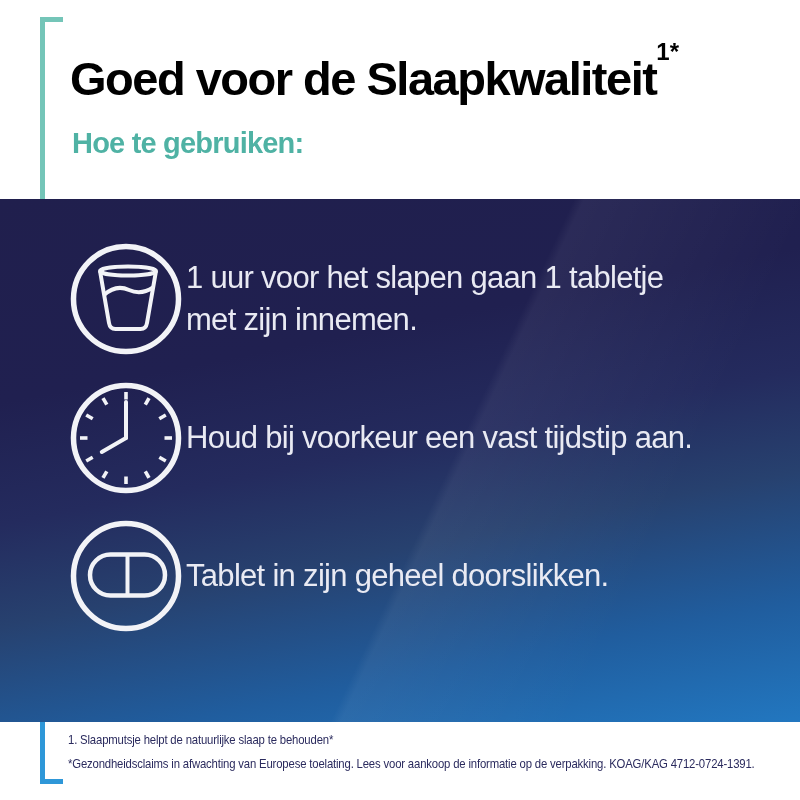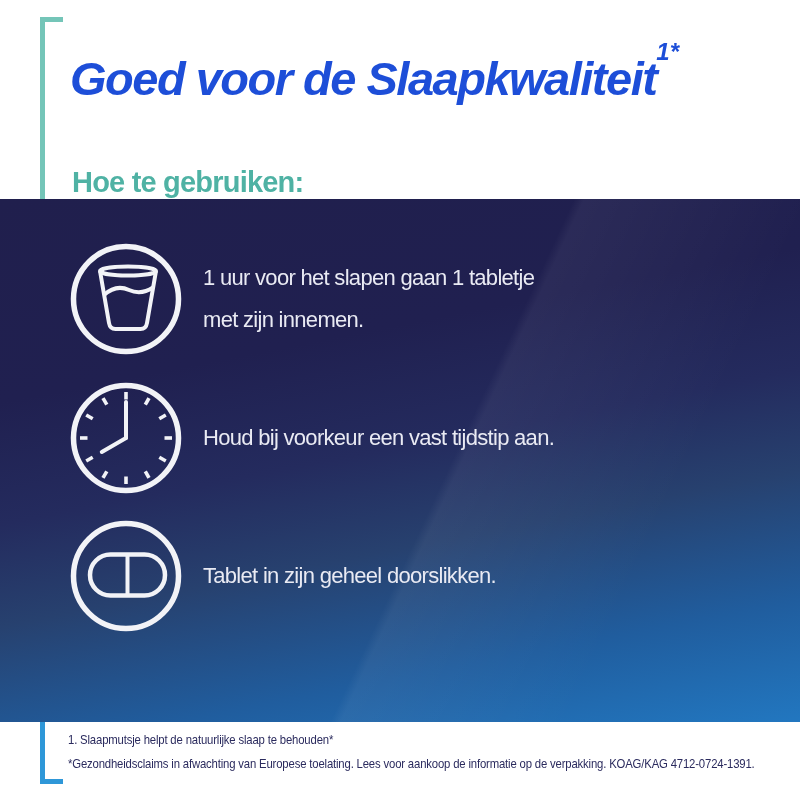--- a/index.html
+++ b/index.html
@@ -10,38 +10,38 @@
   
   .bracket-top-h { position:absolute; left:40px; top:17px; width:23px; height:5px; background:#74c5b8; }
   .bracket-top-v { position:absolute; left:40px; top:17px; width:5px; height:182px; background:#74c5b8; }
   .bracket-mid-v { position:absolute; left:40px; top:199px; width:5px; height:523px;
                    background:linear-gradient(180deg,#191839 0%,#1c2150 35%,#1d3a74 60%,#2c7ec4 85%,#35a0e0 100%); }
   .bracket-bot-v { position:absolute; left:40px; top:722px; width:5px; height:62px; background:#2e97d8; }
   .bracket-bot-h { position:absolute; left:40px; top:779px; width:23px; height:5px; background:#2e97d8; }
 
   
   .title { position:absolute; left:70px; top:55px; font-size:47px; font-weight:700;
-           color:#1d4ed8; letter-spacing:-1.5px; line-height:1; white-space:nowrap;font-style:italic; }
+           color:#000000; letter-spacing:-1.5px; line-height:1; white-space:nowrap; }
   .title sup { font-size:24px; position:relative; top:-18px; letter-spacing:0; }
   .subtitle { position:absolute; left:72px; top:127px; font-size:29px; font-weight:700;
-              color:#4fb2a4; letter-spacing:-0.8px; white-space:nowrap;margin-top:39px; }
+              color:#4fb2a4; letter-spacing:-0.8px; white-space:nowrap; }
 
   
   .panel { position:absolute; left:0; top:199px; width:800px; height:523px;
            background:linear-gradient(169deg,#201f4d 0%,#202050 30%,#242b5e 48%,#27416f 63%,#205d9e 82%,#2277c0 100%); }
   .panel::after { content:""; position:absolute; inset:0;
            background:linear-gradient(115deg, rgba(255,255,255,0) 55%, rgba(255,255,255,0.05) 56%, rgba(255,255,255,0) 78%); }
 
   .instr-row { position:absolute; left:70px; display:flex; align-items:center; z-index:2; }
   .row-0 { top:44px; }
   .row-1 { top:183px; }
   .row-2 { top:321px; }
   .icon-wrap { width:112px; height:112px; flex:0 0 auto; }
   .icon-wrap svg { width:112px; height:112px; display:block; }
-  .row-text { margin-left:21px; color:#e9eaf3; font-size:22px; line-height:42px;
+  .row-text { margin-left:4px; color:#e9eaf3; font-size:31px; line-height:42px;
               letter-spacing:-0.7px; white-space:nowrap; font-weight:400; }
 
   
   .footnotes { position:absolute; left:68px; top:728px; color:#2b2b5e; font-size:13.5px;
                line-height:24px; letter-spacing:-0.2px; white-space:nowrap;
                transform:scaleX(0.84); transform-origin:left top; }
 
   .stroke { fill:none; stroke:#f2f3f7; }
 </style>
 </head>

